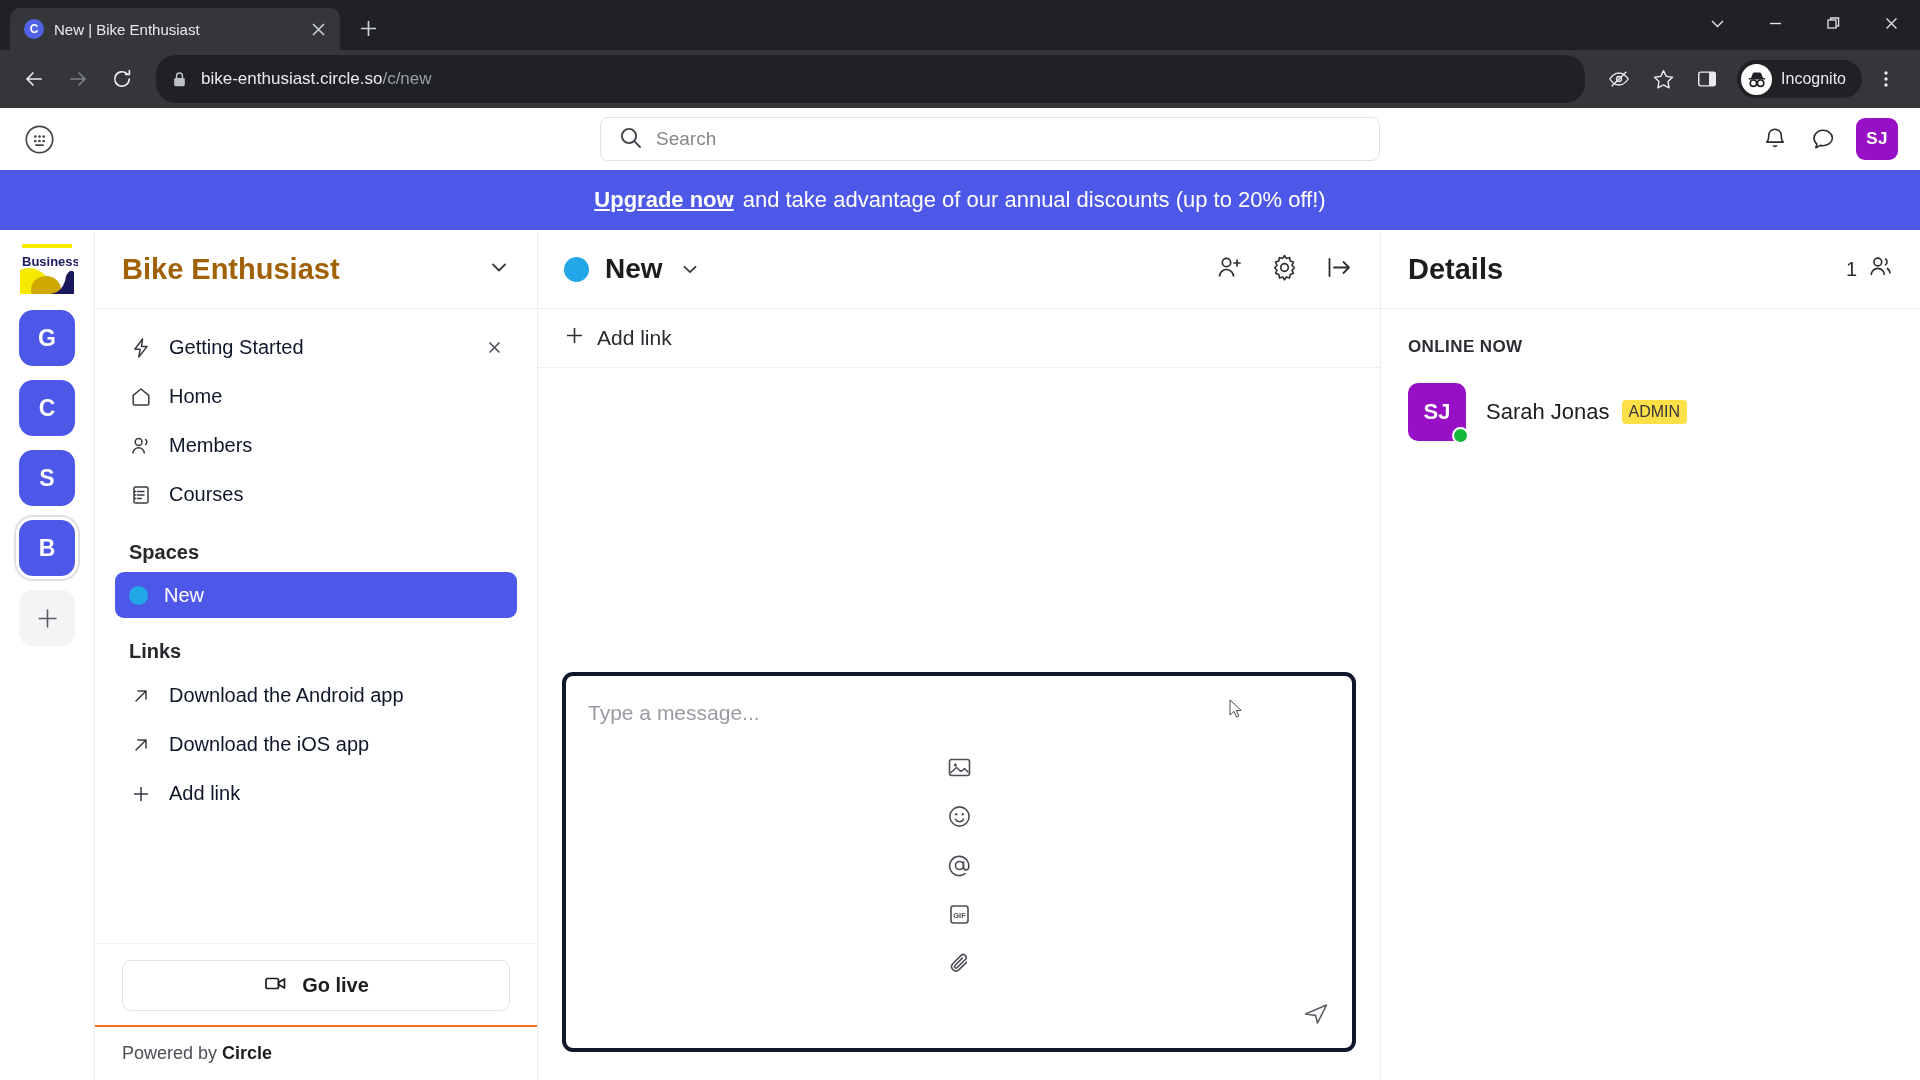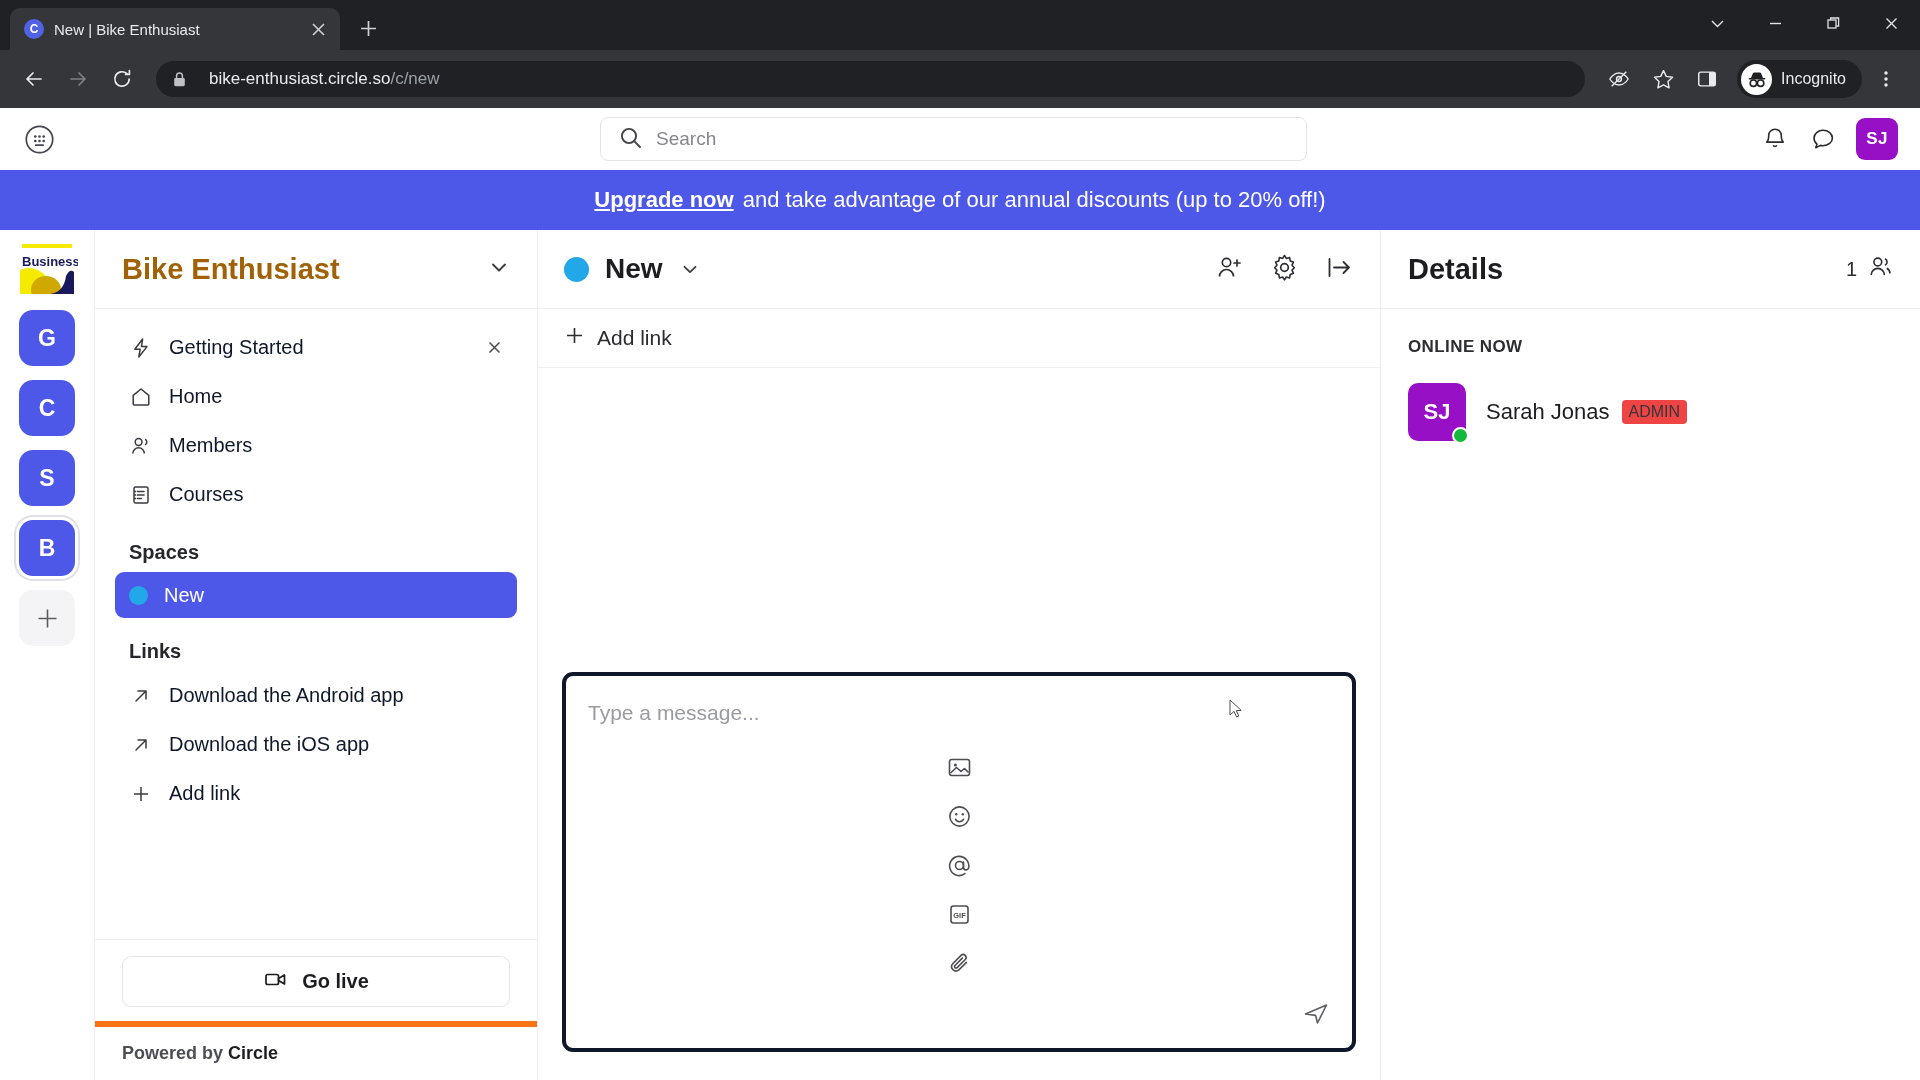--- a/index.html
+++ b/index.html
@@ -38,22 +38,22 @@
     justify-content: center; color: #e0e2e5; }
 
   .toolbar {
     height: 58px; background: #35363a; display: flex; align-items: center;
     padding: 0 14px; gap: 4px;
   }
   .navbtn { width: 40px; height: 40px; border-radius: 50%; display: flex;
     align-items: center; justify-content: center; color: #e8eaed; }
   .navbtn.disabled { color: #7d8083; }
   .omnibox {
-    flex: 1 1 auto; height: 36px; background: #202124; border-radius: 20px;
-    display: flex; align-items: center; padding: 0 16px; gap: 22px; margin: 0 10px;
+    flex: 1 1 auto; height: 48px; background: #202124; border-radius: 20px;
+    display: flex; align-items: center; padding: 0 16px; gap: 14px; margin: 0 10px;
   }
   .lock { color: #bdc1c6; display: flex; }
   .url { font-size: 17px; color: #e8eaed; white-space: nowrap; }
   .url .dim { color: #9aa0a6; }
   .tb-right { display: flex; align-items: center; gap: 4px; }
   .tb-icon { width: 40px; height: 40px; border-radius: 50%; display: flex;
     align-items: center; justify-content: center; color: #e8eaed; }
   .incognito-pill {
     height: 38px; background: #202124; border-radius: 19px; display: flex;
     align-items: center; gap: 9px; padding: 0 16px 0 4px; margin-left: 6px;
@@ -63,21 +63,21 @@
   .incognito-pill span { color: #e8eaed; font-size: 16px; }
 
   
   .app { flex: 1 1 auto; background: #fff; display: flex; flex-direction: column;
     min-height: 0; }
 
   .appheader { height: 62px; display: flex; align-items: center; background:#fff;
     padding: 0 22px; position: relative; flex: 0 0 auto; }
   .apps-grid-btn { width: 34px; height: 34px; border-radius: 50%;
     display:flex; align-items:center; justify-content:center; }
-  .search-wrap { position: absolute; left: 600px; width: 707px; }
+  .search-wrap { position: absolute; left: 600px; width: 780px; }
   .searchbox { height: 44px; border: 1px solid #e4e4e7; border-radius: 8px;
     display:flex; align-items:center; gap: 14px; padding: 0 18px; background:#fff; }
   .searchbox .ph { color: #86868b; font-size: 19px; }
   .hdr-right { margin-left: auto; display:flex; align-items:center; gap: 18px; }
   .hdr-icon { width: 30px; height: 30px; display:flex; align-items:center;
     justify-content:center; color:#2b2b2f; }
   .hdr-avatar { width: 42px; height: 42px; border-radius: 9px; background: #9810c6;
     color:#fff; font-weight: 700; font-size: 17px; display:flex;
     align-items:center; justify-content:center; letter-spacing:0.3px; }
 
@@ -123,22 +123,22 @@
     padding: 22px 14px 8px 14px; }
   .space-item { height: 46px; border-radius: 9px; display:flex; align-items:center;
     gap: 16px; padding: 0 14px; font-size: 20px; color:#3a3a42; }
   .space-item.active { background:#4e58e8; color:#fff; }
   .dot-blue { width:19px; height:19px; border-radius:50%; background:#22a7e8;
     flex:0 0 auto; }
   .sb-foot { padding: 16px 27px 14px 27px; border-top:1px solid #f0f0f2; }
   .golive { height: 51px; border:1px solid #e4e4e8; border-radius: 9px;
     display:flex; align-items:center; justify-content:center; gap: 14px;
     font-size: 20px; font-weight: 700; color:#1d1d20; }
-  .poweredby { padding: 16px 27px; border-top: 6px solid #f97316;
-    font-size: 18px; color:#4d4d55;font-weight:bold; }
+  .poweredby { padding: 16px 27px; border-top: 2px solid #f97316;
+    font-size: 18px; color:#4d4d55; }
   .poweredby b { color:#1d1d20; }
 
   
   .main { flex: 1 1 auto; display:flex; flex-direction:column; min-width:0;
     background:#fff; border-right:1px solid #ededf0; }
   .main-head { height: 79px; display:flex; align-items:center; padding: 0 26px;
     gap: 16px; border-bottom:1px solid #f0f0f2; flex:0 0 auto; }
   .main-dot { width: 25px; height:25px; border-radius:50%; background:#22a7e8; }
   .main-title { font-size: 28px; font-weight: 700; color:#1d1d20; }
   .main-head .chev { color:#3a3a40; display:flex; }
@@ -167,21 +167,21 @@
   .det-body { padding: 28px 27px; }
   .det-section { font-size: 17px; font-weight:700; letter-spacing: 0.4px;
     color:#2c2c33; margin-bottom: 26px; }
   .member { display:flex; align-items:center; gap: 20px; }
   .mem-av { width: 58px; height:58px; border-radius:10px; background:#9810c6;
     color:#fff; font-weight:700; font-size: 22px; display:flex;
     align-items:center; justify-content:center; position:relative; }
   .mem-av .online { position:absolute; right:-3px; bottom:-3px; width:17px;
     height:17px; border-radius:50%; background:#14b83d; border:2.5px solid #fff; }
   .mem-name { font-size: 22px; color:#1d1d20; }
-  .mem-badge { font-size: 16px; color:#35353c; background:#ef4444;
+  .mem-badge { font-size: 16px; color:#35353c; background:#fde047;
     padding: 3px 7px; border-radius: 4px; margin-left: 12px; }
   .member-row { display:flex; align-items:center; }
 </style>
 </head>
 <body>
 
 <div class="browser">
 
   <div class="tabstrip">
     <div class="tab">

